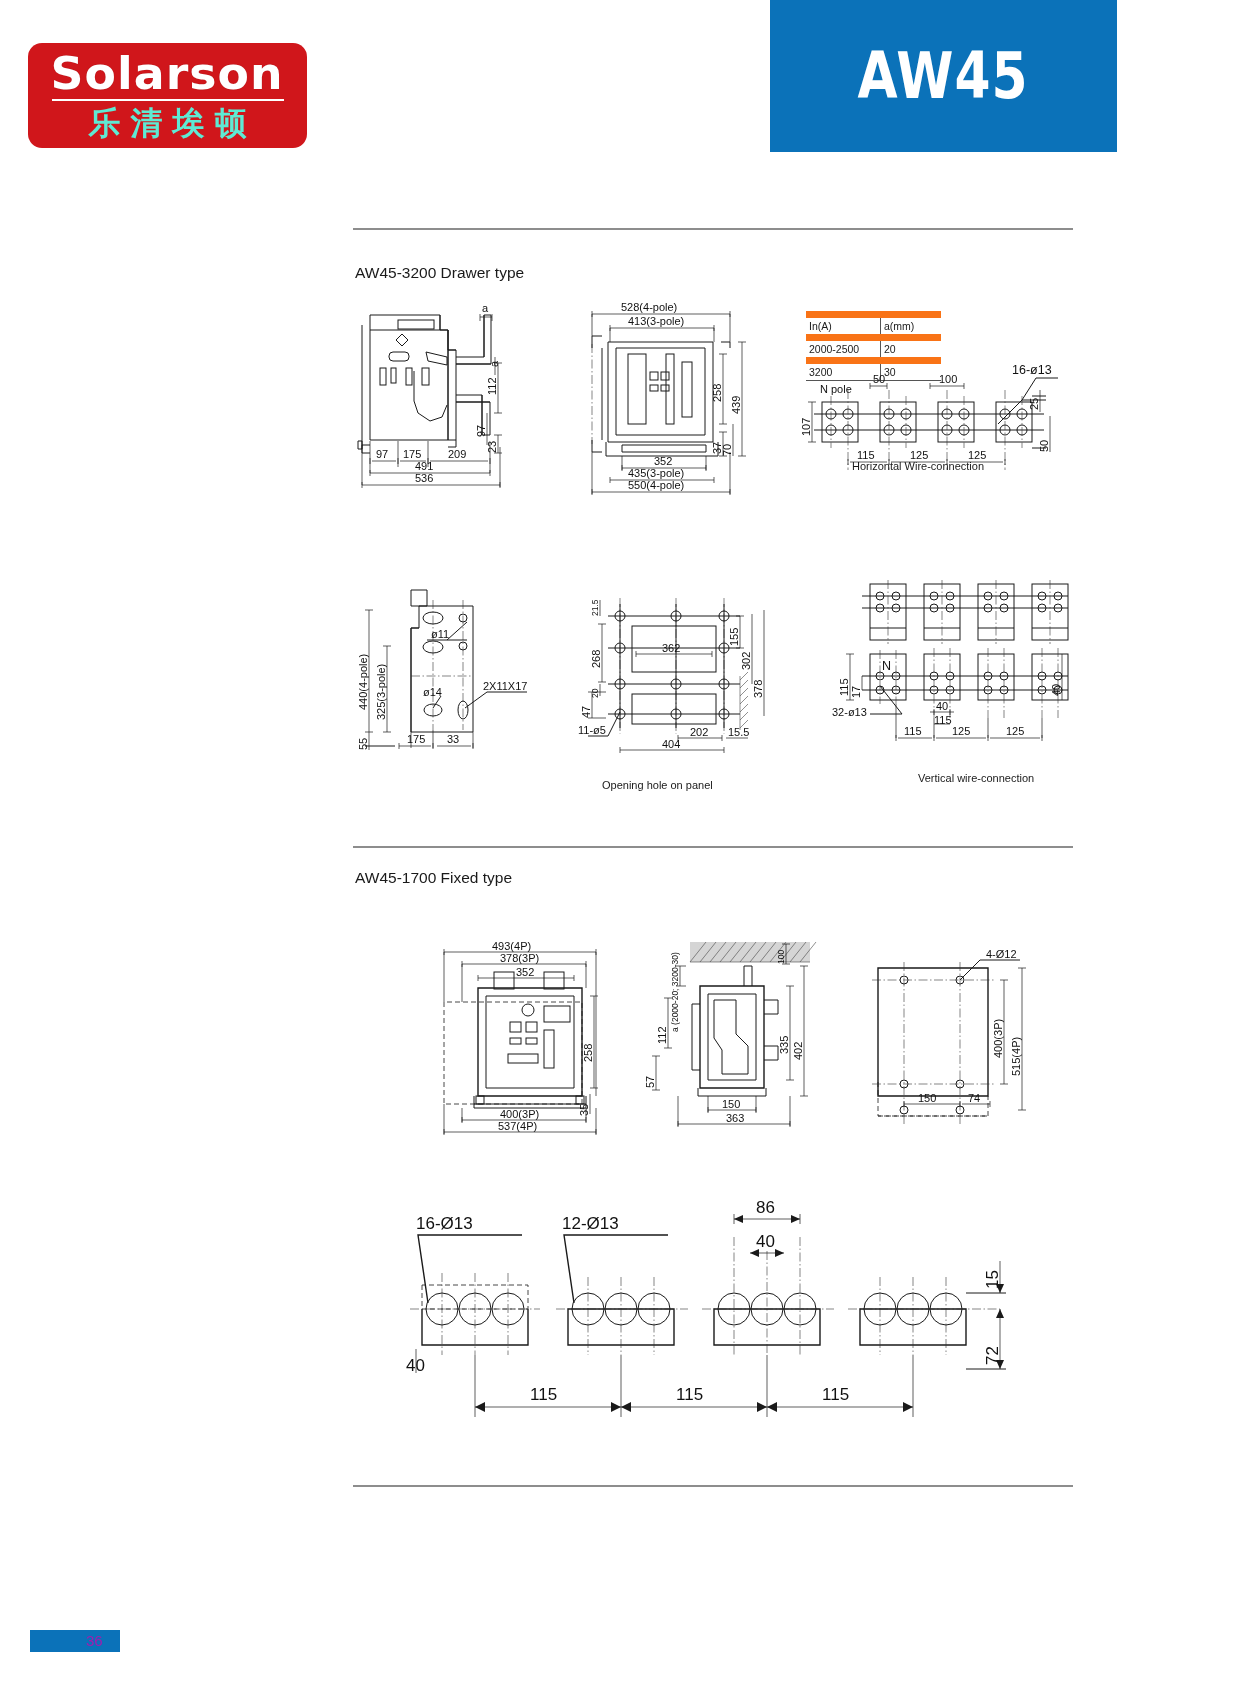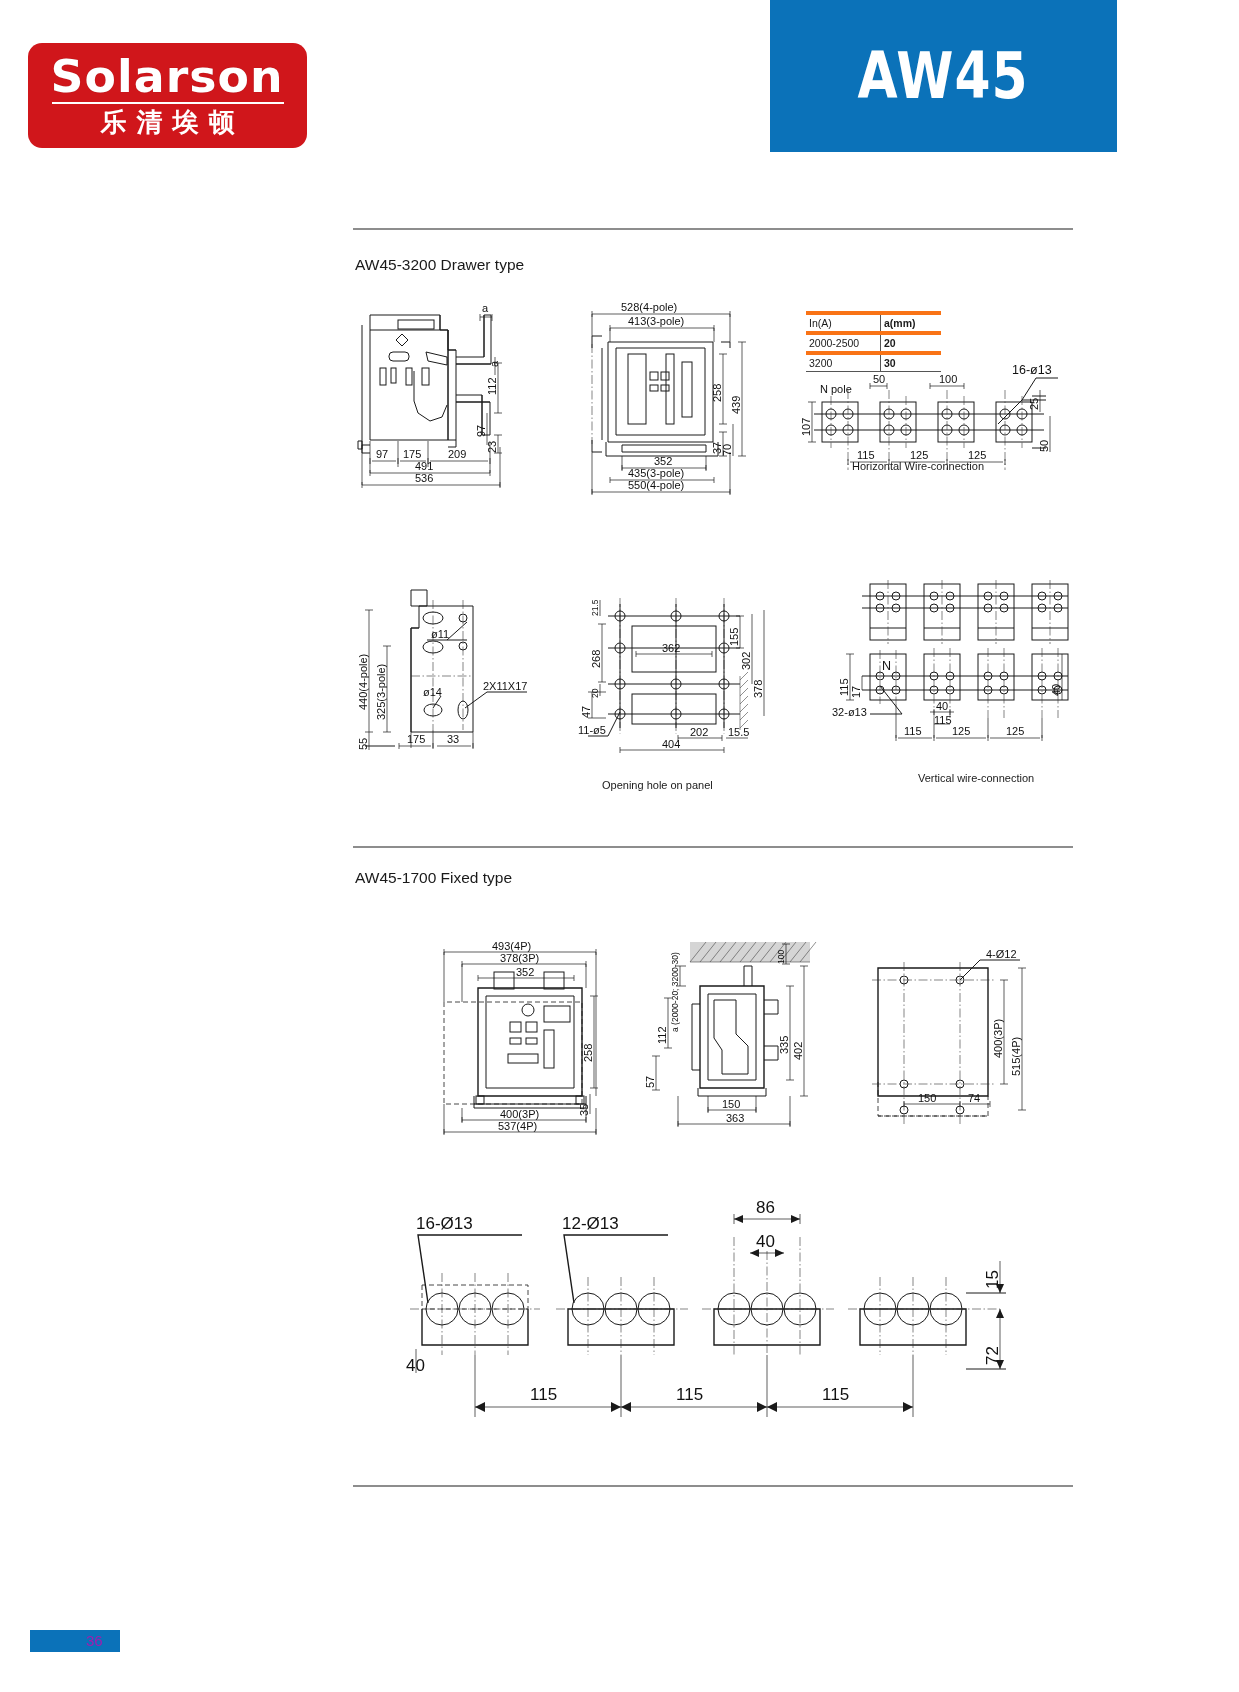--- a/index.html
+++ b/index.html
@@ -31,24 +31,24 @@
     letter-spacing: 1px;
     line-height: 1;
     transform: scaleX(1.04);
     text-shadow: 0 0 1px rgba(0,0,0,.25);
   }
   .logo-rule {
     width: 232px; height: 2px; background: #ffffff;
     margin: 3px 0 6px 0;
   }
   .logo-cn {
-    color: #ffffff;
-    font-family: Liberation Serif, serif;
+    color: #5eead4;
+    font-family: Liberation Sans, sans-serif;
     font-weight: 700;
-    font-size: 26px;
+    font-size: 32px;
     letter-spacing: 10px;
     line-height: 1;
     text-indent: 10px;
   }
   .model-block {
     position: absolute; left: 770px; top: 0;
     width: 347px; height: 152px;
     background: #0b72b9;
     display: flex; align-items: center; justify-content: center;
   }
@@ -102,46 +102,46 @@
   .tbig{ font-size: 17px; }
   .tmid{ font-size: 12.5px; }
 
   
   .spec-tbl {
     position: absolute;
     border-collapse: collapse;
     font-size: 10.5px;
   }
   .spec-tbl td {
-    border-top: 4px solid #f97316;
+    border-top: 7px solid #f97316;
     border-bottom: 1px solid #555;
     padding: 1px 5px 1px 3px;
     white-space: nowrap;
     line-height: 14px;
   }
   .spec-tbl td.c1 { border-right: 1px solid #555; width: 66px; }
-  .spec-tbl td.c2 { width: 52px; font-weight: bold; }
+  .spec-tbl td.c2 { width: 52px; }
 
   .cap { position:absolute; font-size: 11px; color:#1a1a1a; white-space:nowrap; }
 </style>
 </head>
 <body>
 
 <div class="logo-badge">
   <div class="logo-word">Solarson</div>
   <div class="logo-rule"></div>
   <div class="logo-cn">乐清埃顿</div>
 </div>
 
 <div class="model-block">
   <div class="model-text">AW45</div>
 </div>
 
 <div class="hrule" style="top:228px"></div>
-<div class="sec-title" style="left:355px; top:256px">AW45-3200  Drawer type</div>
+<div class="sec-title" style="left:355px; top:264px">AW45-3200  Drawer type</div>
 
 <div class="dw" style="left:352px; top:295px">
 <svg width="215" height="200" viewBox="0 0 215 200">
 
   <path class="ln" d="M18,35 L18,145 L96,145 L96,35 Z"></path>
   <path class="ln" d="M96,35 L96,145"></path>
   <path class="ln" d="M18,20 L18,35"></path>
   <path class="ln" d="M18,20 L88,20 L88,35"></path>
   <path class="ln" d="M88,20 L88,35 L96,35 L96,55 L104,55 L104,145 L96,145"></path>
   <path class="ln" d="M96,55 L104,55"></path>

